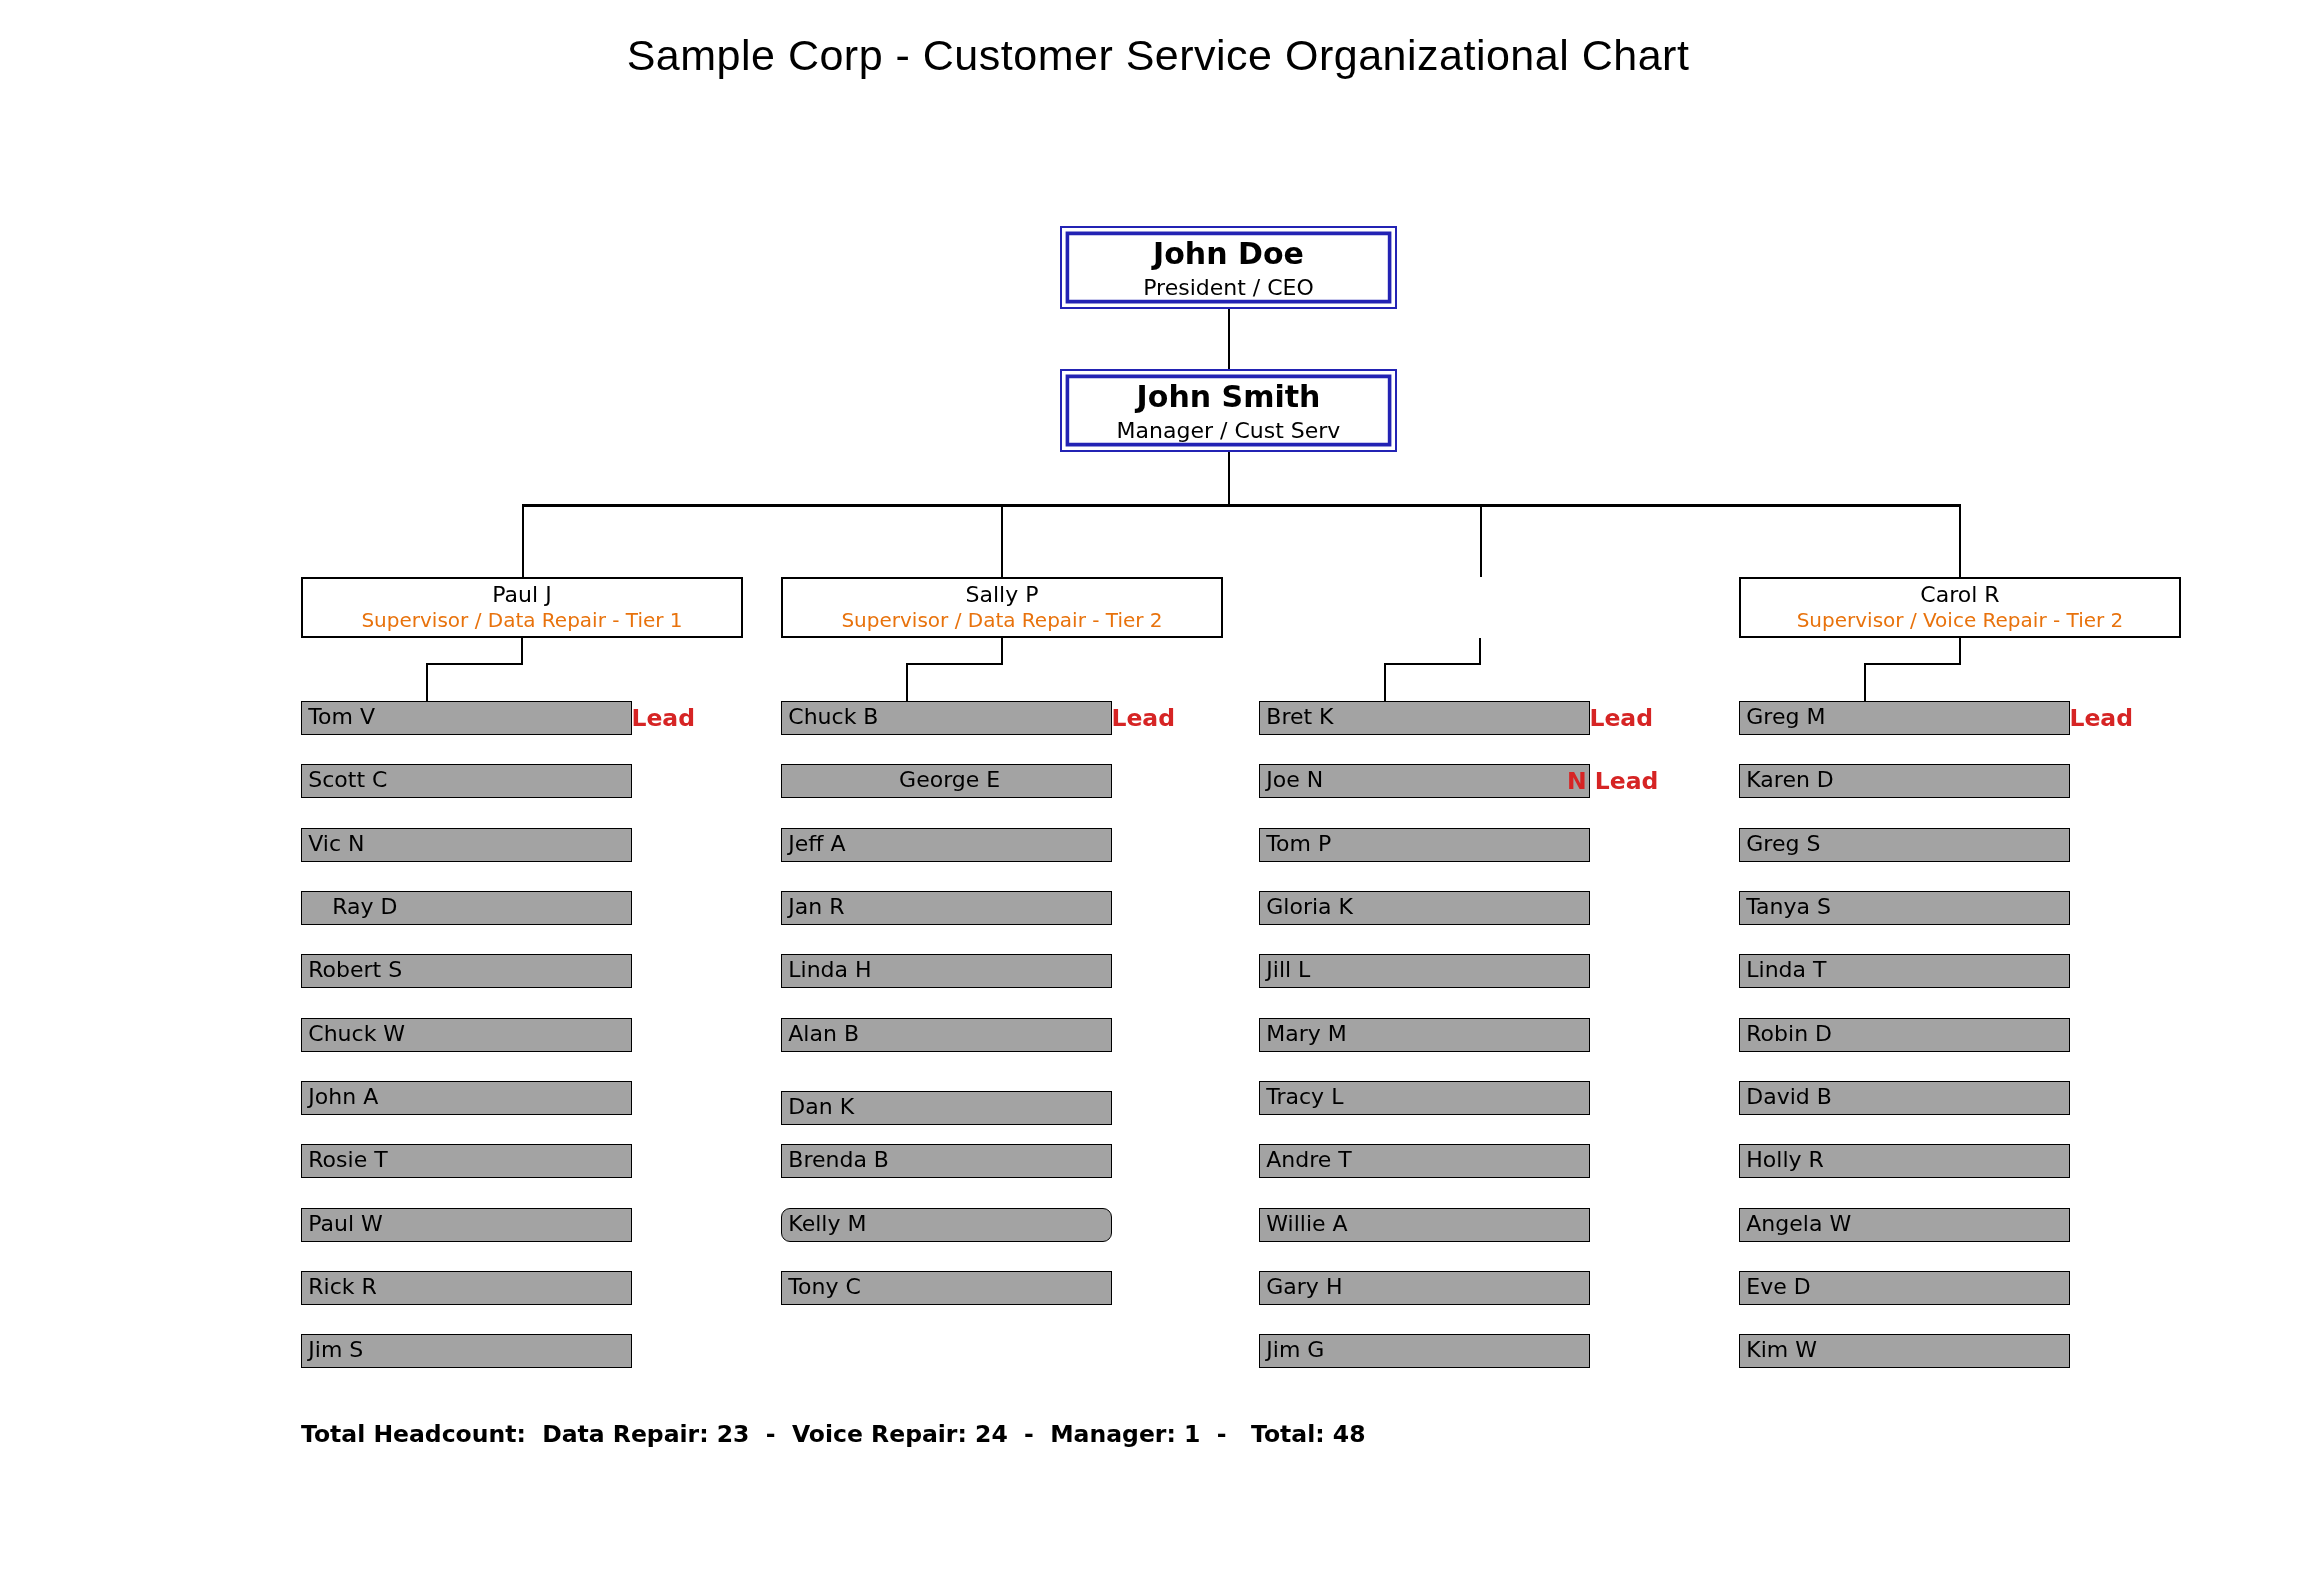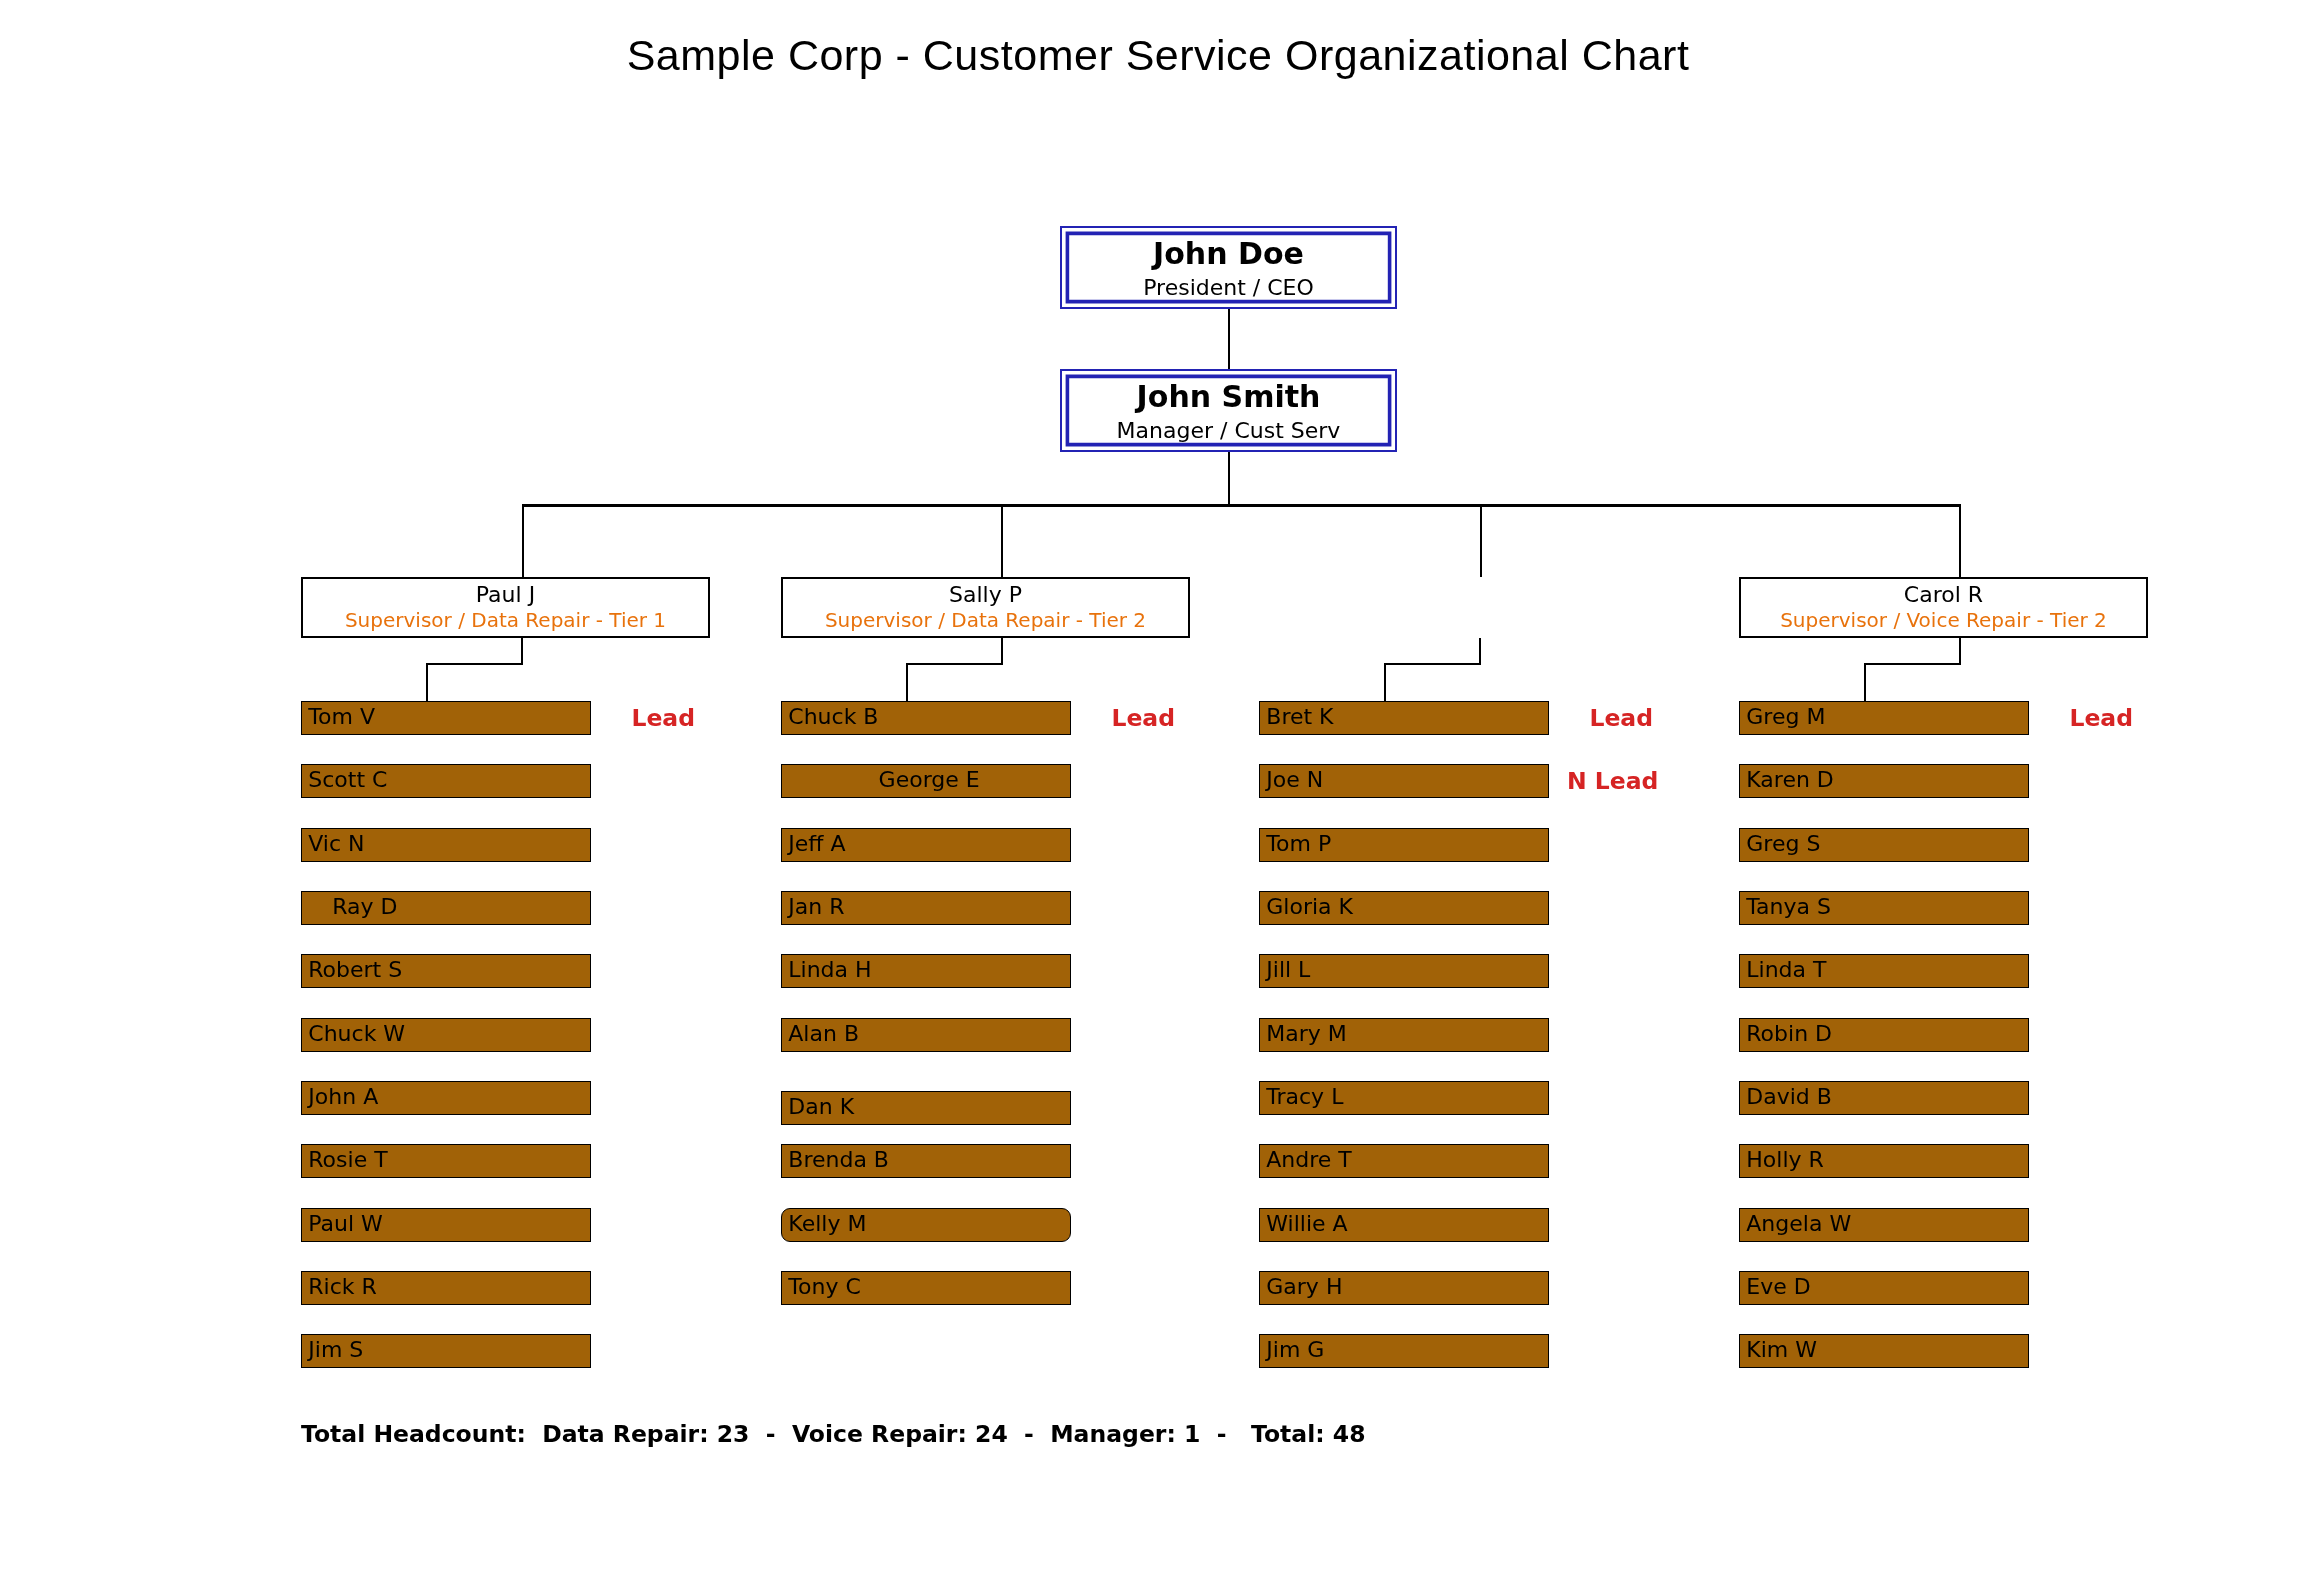--- a/index.html
+++ b/index.html
@@ -27,29 +27,29 @@
   }
   .exec-name{font-size:30px;font-weight:700;line-height:42px;margin-top:5.4px;}
   .exec-role{font-size:22px;line-height:25px;}
   
   .vline,.hline{position:absolute;background:var(--line);}
   .vline{width:1.8px;}
   .hline{height:2.7px;}
   
   .column{position:absolute;top:577px;width:443px;height:814px;}
   .sup-box{
-    position:absolute;left:0;top:0;width:409px;height:61px;box-sizing:border-box;
+    position:absolute;left:0;top:0;width:442px;height:61px;box-sizing:border-box;
     border:2.7px solid #000;background:#fff;text-align:center;
   }
   .sup-name{font-size:22px;line-height:29px;margin-top:0.9px;}
   .sup-role{font-size:20px;line-height:23.5px;color:var(--orange);}
   .elbow{position:absolute;background:var(--line);}
   .emp-box{
-    position:absolute;left:0;width:290px;height:34px;box-sizing:border-box;
-    border:1.8px solid #000;background:#a16207;
+    position:absolute;left:0;width:331px;height:34px;box-sizing:border-box;
+    border:1.8px solid #000;background:#a3a3a3;
   }
   .emp-name{display:block;font-size:22px;line-height:30px;padding-left:6.3px;white-space:nowrap;}
   .lead-tag{
     position:absolute;left:308px;width:86px;height:34px;line-height:34px;
     text-align:right;color:var(--red);font-size:23.5px;font-weight:600;white-space:nowrap;
   }
   .footer{
     position:absolute;left:301px;top:1420px;font-size:23.5px;font-weight:700;white-space:pre;
   }
 </style>

